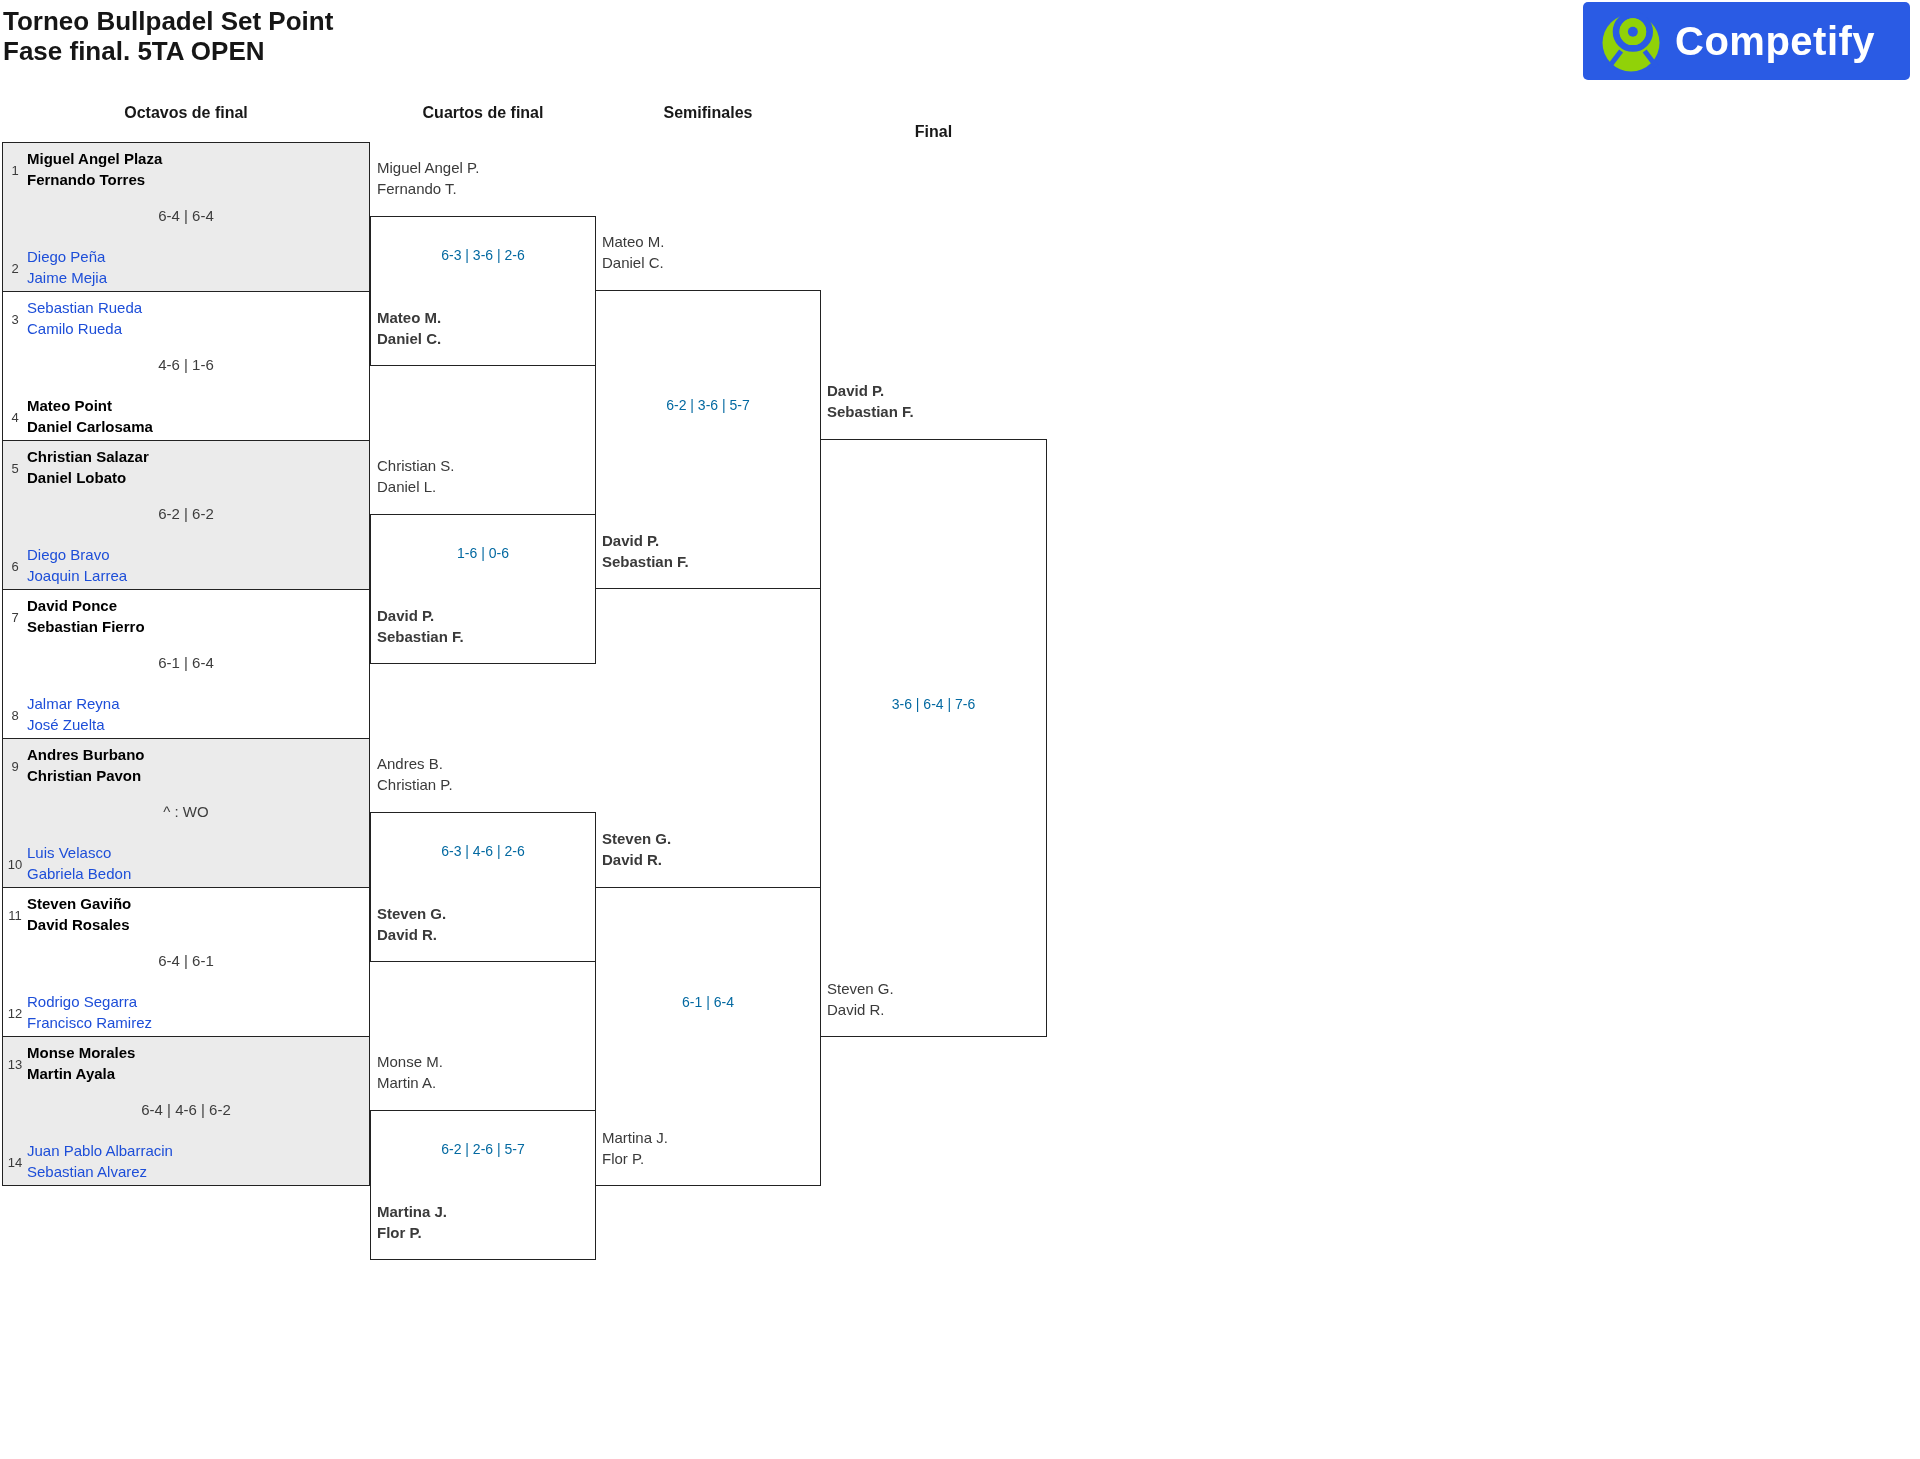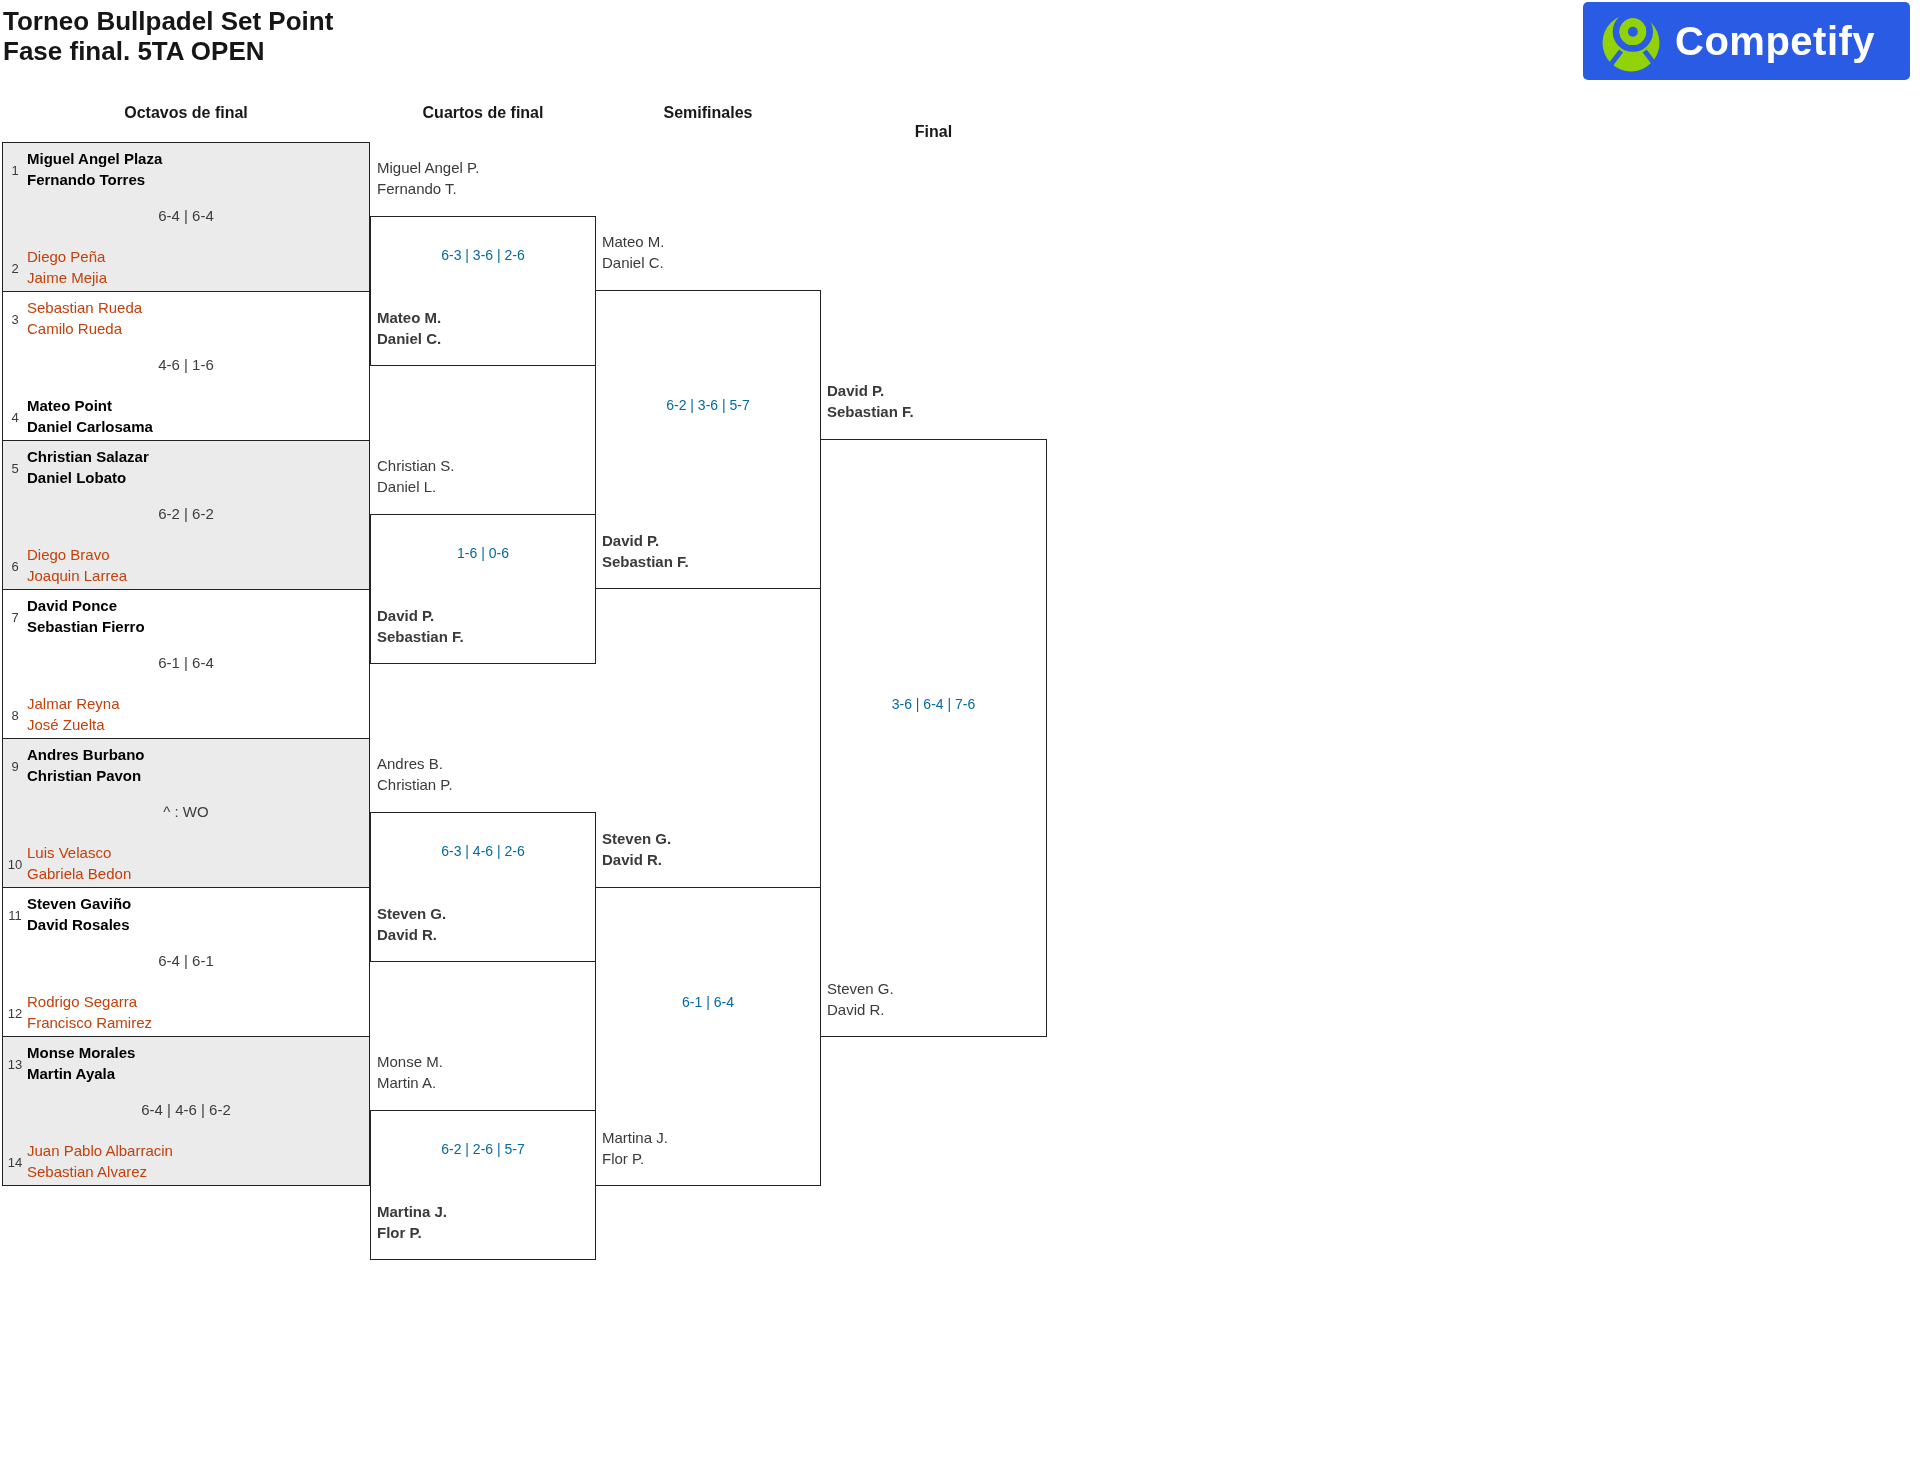--- a/index.html
+++ b/index.html
@@ -18,21 +18,21 @@
   
   .col-h{position:absolute;top:104px;font-size:16px;font-weight:700;color:#181818;text-align:center;}
 
   
   .o-box{position:absolute;left:2px;width:368px;height:150px;border:1px solid #222;box-sizing:border-box;background:#fff;}
   .o-box.shaded{background:#ebebeb;}
   .o1{top:142px}.o2{top:291px}.o3{top:440px}.o4{top:589px}
   .o5{top:738px}.o6{top:887px}.o7{top:1036px}.o8{top:1185px}
   .o-seed{position:absolute;left:3px;width:18px;text-align:center;font-size:13px;color:#3a3a3a;}
   .o-seed.s1{top:20px}.o-seed.s2{top:118px}
-  .o-team{position:absolute;left:24px;font-size:15px;line-height:21px;color:#c2410c;}
+  .o-team{position:absolute;left:24px;font-size:15px;line-height:21px;color:#1d4ed8;}
   .o-team.t1{top:5px}.o-team.t2{top:103px}
   .o-score{position:absolute;left:0;right:0;top:64px;text-align:center;font-size:15px;color:#3d3d3d;}
   .winner{font-weight:700;color:#000000;}
 
   
   .k-box{position:absolute;border:1px solid #222;box-sizing:border-box;background:transparent;}
   .qf{left:370px;width:226px;height:150px;}
   .qf1{top:216px}.qf2{top:514px}.qf3{top:812px}.qf4{top:1110px}
   .sf{left:595px;width:226px;height:299px;}
   .sf1{top:290px}.sf2{top:887px}

